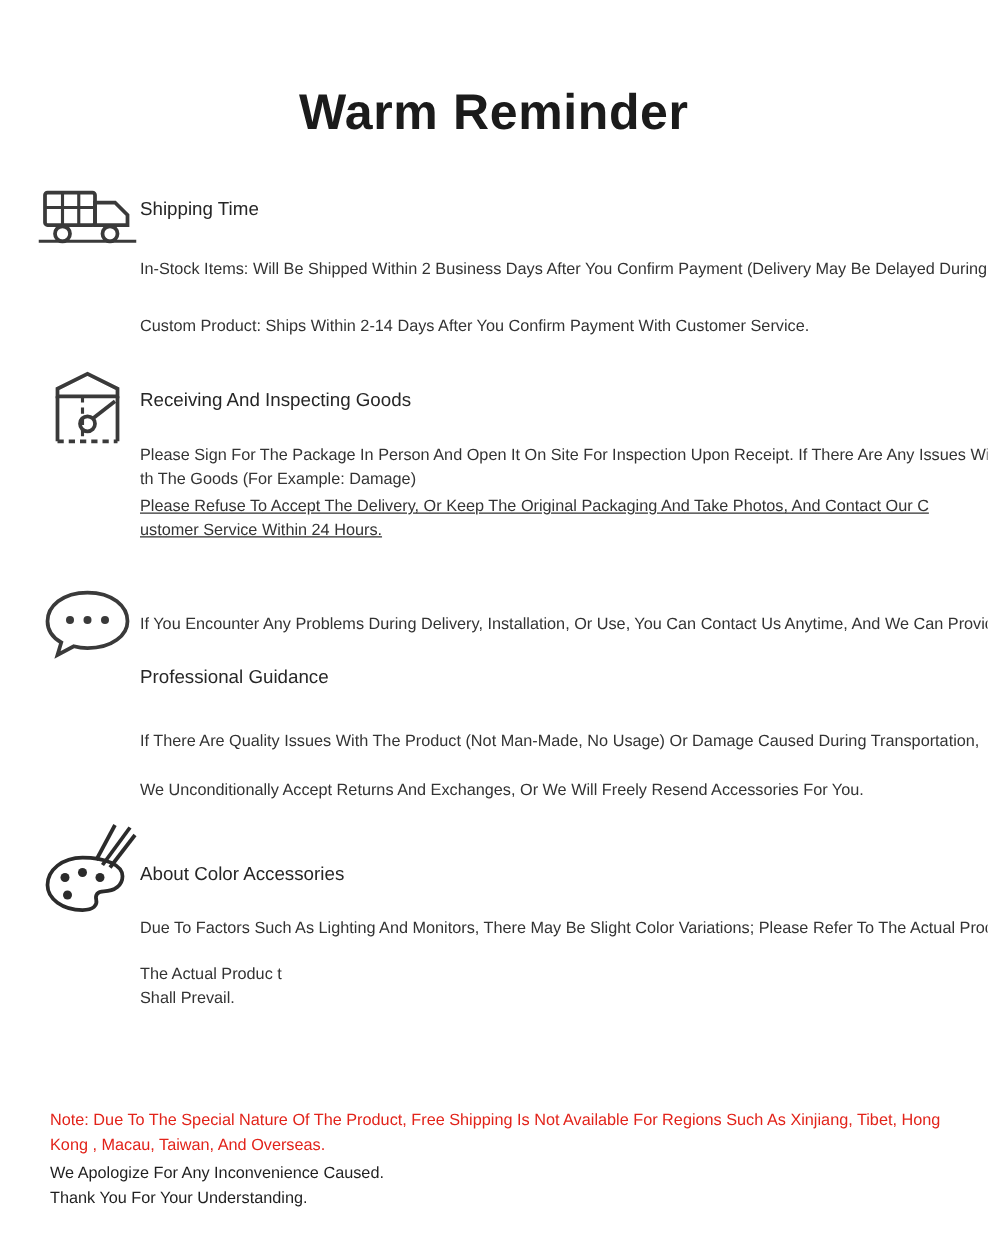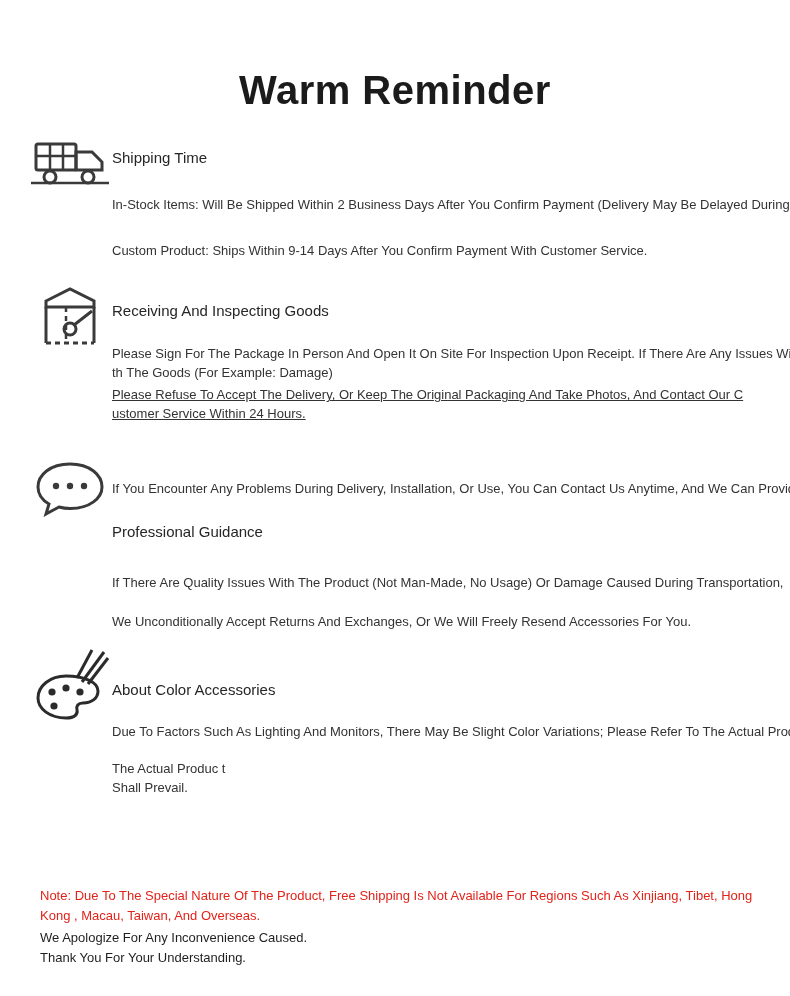--- a/index.html
+++ b/index.html
@@ -52,21 +52,21 @@
     color: #333333;
     line-height: 1.45;
     margin: 0;
     white-space: nowrap;
   }
   .sec-line.wrap {
     white-space: normal;
   }
 
   
-  #sec-shipping { margin-top: 36px; }
+  #sec-shipping { margin-top: 46px; }
   #sec-shipping .sec-head { margin-bottom: 28px; }
   #sec-shipping .l1 { margin-bottom: 28px; }
 
   
   #sec-receiving { margin-top: 40px; }
   #sec-receiving .sec-head { margin-bottom: 24px; }
   #sec-receiving .l1 { margin-bottom: 4px; }
 
   
   #sec-aftersales { margin-top: 56px; }
@@ -121,21 +121,21 @@
         <line x1="6" y1="20" x2="46" y2="20" stroke="#3a3a3a" stroke-width="2.5"></line>
         <line x1="20" y1="8" x2="20" y2="34" stroke="#3a3a3a" stroke-width="2.5"></line>
         <line x1="33" y1="8" x2="33" y2="34" stroke="#3a3a3a" stroke-width="2.5"></line>
         <circle cx="20" cy="41" r="6" fill="none" stroke="#3a3a3a" stroke-width="3"></circle>
         <circle cx="58" cy="41" r="6" fill="none" stroke="#3a3a3a" stroke-width="3"></circle>
         <line x1="1" y1="47" x2="79" y2="47" stroke="#3a3a3a" stroke-width="2.5"></line>
       </svg>
     </div>
     <p class="sec-head">Shipping Time</p>
     <p class="sec-line l1">In-Stock Items: Will Be Shipped Within 2 Business Days After You Confirm Payment (Delivery May Be Delayed During Holidays Or Peak Seasons).</p>
-    <p class="sec-line l2">Custom Product: Ships Within 9-14 Days After You Confirm Payment With Customer Service.</p>
+    <p class="sec-line l2">Custom Product: Ships Within 2-14 Days After You Confirm Payment With Customer Service.</p>
   </div>
 
   <div class="section" id="sec-receiving">
     <div class="icon-box" style="top:-20px;">
       <svg width="80" height="70" viewBox="0 0 80 70">
         <path d="M16 20 L40 8 L64 20 L64 26 L16 26 Z" fill="none" stroke="#3a3a3a" stroke-width="3"></path>
         <line x1="16" y1="26" x2="16" y2="62" stroke="#3a3a3a" stroke-width="3"></line>
         <line x1="64" y1="26" x2="64" y2="62" stroke="#3a3a3a" stroke-width="3"></line>
         <line x1="16" y1="62" x2="64" y2="62" stroke="#3a3a3a" stroke-width="3" stroke-dasharray="5 4"></line>
         <line x1="36" y1="26" x2="36" y2="62" stroke="#3a3a3a" stroke-width="2.5" stroke-dasharray="5 4"></line>

